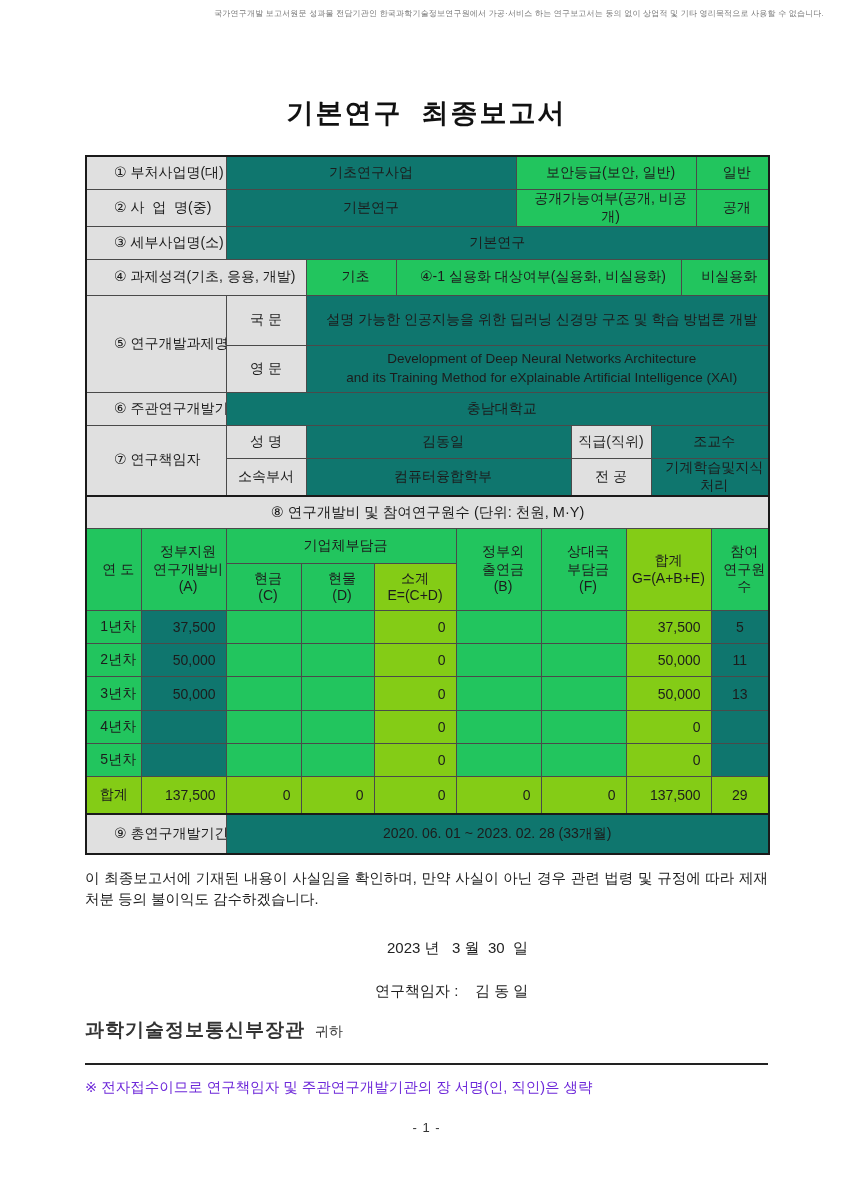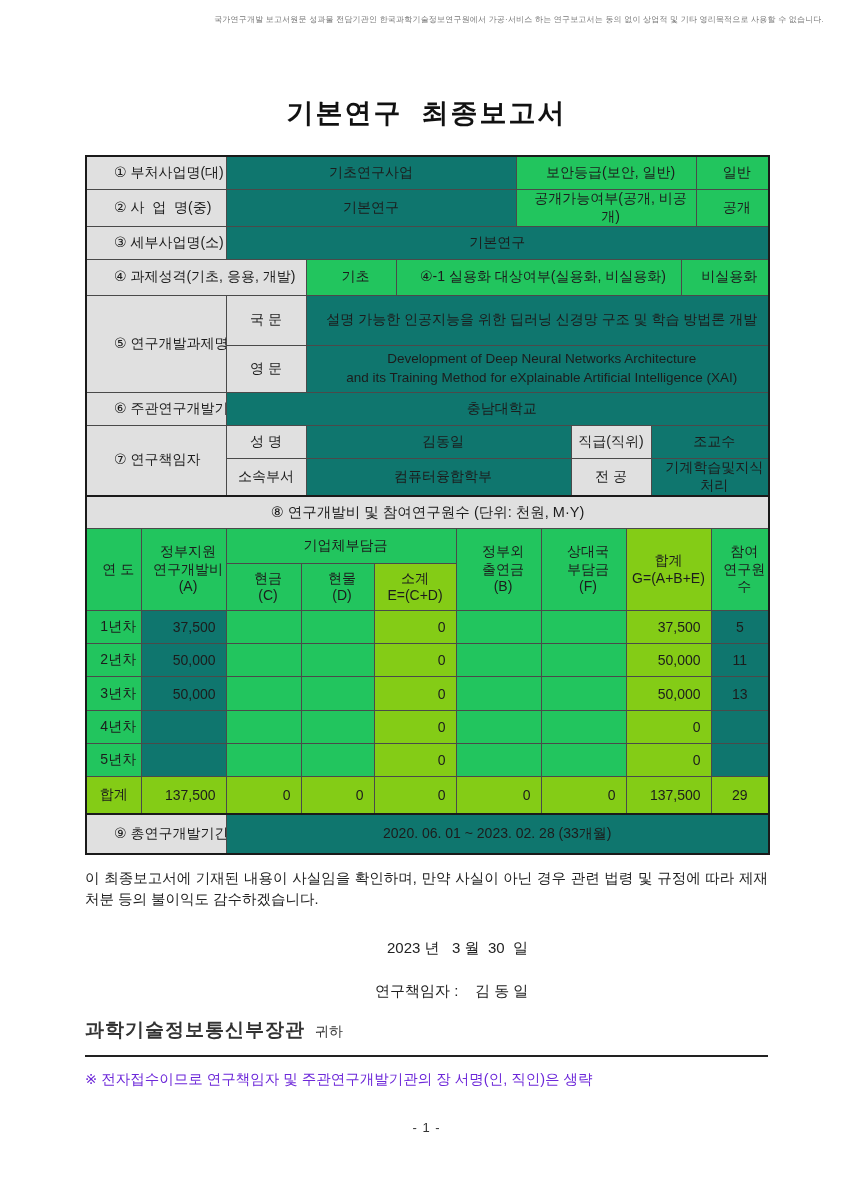--- a/index.html
+++ b/index.html
@@ -7,21 +7,21 @@
   body {
     width: 849px; height: 1200px;
     font-family: "Liberation Sans", "DejaVu Sans", sans-serif;
     color: #1c1c1c;
     position: relative;
     overflow: hidden;
   }
   .page { position: absolute; inset: 0; }
 
   .disclaimer {
-    position: absolute; top: 14px; right: 25px;
+    position: absolute; top: 8px; right: 25px;
     font-size: 8px; color: #7a7a7a; letter-spacing: .2px;
     white-space: nowrap;
   }
 
   .content { position: absolute; left: 85px; top: 0; width: 683px; }
 
   .doc-title {
     margin-top: 95px; height: 45px;
     text-align: center; font-size: 27px; font-weight: bold;
     letter-spacing: 2px; white-space: pre; color: #111;
@@ -50,21 +50,21 @@
     margin-top: 13px; font-size: 14.5px; line-height: 1.5;
     text-align: justify; color: #222;
   }
 
   .sigblock { margin-top: 28px; margin-left: 290px; font-size: 15px; color: #222; }
   .sig-date { white-space: pre; padding-left: 12px; }
   .sig-line { white-space: pre; margin-top: 24px; }
 
   .recipient-row {
     margin-top: 16px; border-bottom: 2px solid #222;
-    padding-bottom: 12px; display: flex; align-items: baseline; gap: 10px;
+    padding-bottom: 20px; display: flex; align-items: baseline; gap: 10px;
   }
   .recipient { font-size: 19px; font-weight: bold; letter-spacing: 1px; color: #333; }
   .recipient-suffix { font-size: 14px; color: #333; }
 
   .note { margin-top: 13px; font-size: 14.5px; color: #6d28d9; }
 
   .pagenum {
     position: absolute; left: 85px; width: 683px; top: 1120px;
     text-align: center; font-size: 13px; color: #333; letter-spacing: 1px;
   }

